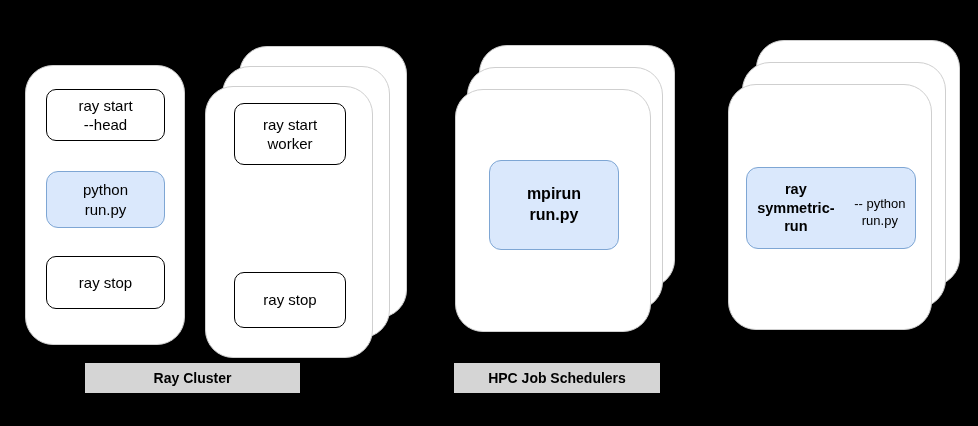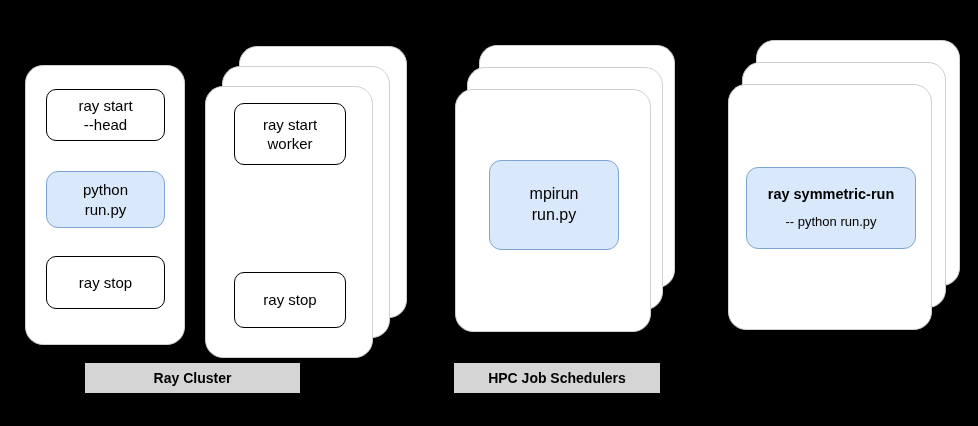--- a/index.html
+++ b/index.html
@@ -20,21 +20,21 @@
     width:978px;height:426px;
     background:var(--background);
     font-family:"Liberation Sans", sans-serif;
     color:var(--text);
     overflow:hidden;
   }
   .card{
     position:absolute;
     background:var(--card-bg);
     border:1px solid var(--card-border);
-    border-radius:18px;
+    border-radius:28px;
     box-sizing:border-box;
   }
   .stack{position:absolute;}
   .stack .card{position:absolute;}
   .cmd-box{
     position:absolute;
     box-sizing:border-box;
     border-radius:10px;
     display:flex;align-items:center;justify-content:center;
     text-align:center;
@@ -43,21 +43,21 @@
   }
   .cmd-box.plain{
     background:#ffffff;
     border:1px solid var(--box-border);
   }
   .cmd-box.blue{
     background:var(--blue-fill);
     border:1px solid var(--blue-border);
     border-radius:12px;
   }
-  .blue-two-line{flex-direction:column;}
+  .blue-two-line{flex-direction:row;}
   .blue-two-line .title{font-weight:bold;font-size:14.5px;}
   .blue-two-line .subtitle{font-size:13px;margin-top:10px;}
   .badge{
     position:absolute;
     display:flex;align-items:center;justify-content:center;
     font-size:14px;font-weight:bold;
     box-sizing:border-box;
     text-align:center;
   }
   .badge.gray{background:var(--gray-badge-bg);}
@@ -80,21 +80,21 @@
   .worker-stack .mid{left:17px;top:20px;}
   .worker-stack .front{left:0;top:40px;}
   .worker-stack .box-start{left:28px;top:16px;width:112px;height:62px;}
   .worker-stack .box-stop{left:28px;top:185px;width:112px;height:56px;}
 
   
   .hpc-stack{left:455px;top:45px;width:220px;height:287px;}
   .hpc-stack .card{width:196px;height:243px;}
   .hpc-stack .back{left:24px;top:0;}
   .hpc-stack .mid{left:12px;top:22px;}
-  .hpc-stack .front{left:0;top:44px;}
+  .hpc-stack .front{left:0;top:44px;font-weight:bold;}
   .hpc-stack .box-run{left:33px;top:70px;width:130px;height:90px;font-size:16px;}
 
   
   .sym-stack{left:728px;top:40px;width:232px;height:292px;}
   .sym-stack .card{width:204px;height:246px;}
   .sym-stack .back{left:28px;top:0;}
   .sym-stack .mid{left:14px;top:22px;}
   .sym-stack .front{left:0;top:44px;}
   .sym-stack .box-run{left:17px;top:82px;width:170px;height:82px;}
 

